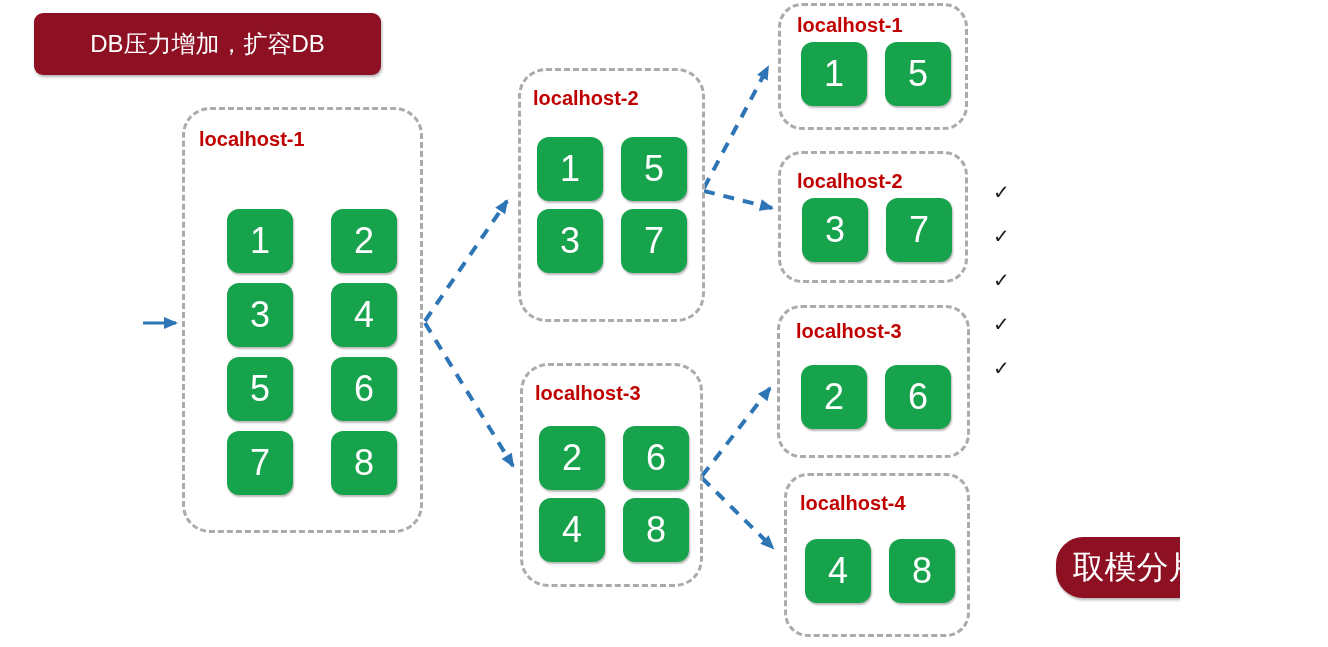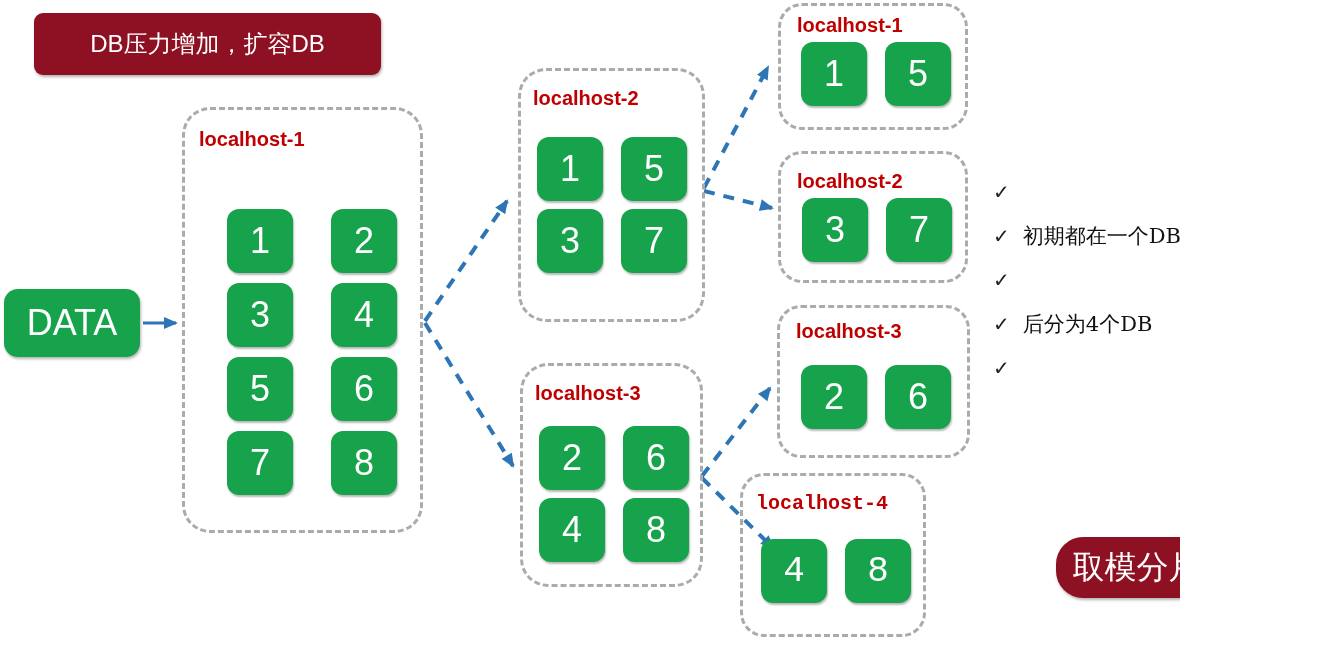--- a/index.html
+++ b/index.html
@@ -69,21 +69,20 @@
     <line class="arrow dashed" x1="702" y1="478" x2="773" y2="548" marker-end="url(#ahead)"></line>
   </svg>
 
   <div class="banner top">
     <span>DB压力增加，扩容DB</span>
   </div>
   <div class="banner bottom">
     <span>取模分片</span>
   </div>
 
-  <div class="data-box">DATA</div>
 
   <div class="host" style="left:182px;top:107px;width:241px;height:426px;">
     <div class="host-label" style="left:14px;top:18px;">localhost-1</div>
     <div class="grid" style="left:42px;top:99px;grid-template-columns:66px 66px;gap:10px 38px;">
       <div class="cell">1</div>
       <div class="cell">2</div>
       <div class="cell">3</div>
       <div class="cell">4</div>
       <div class="cell">5</div>
       <div class="cell">6</div>
@@ -129,41 +128,39 @@
   </div>
 
   <div class="host" style="left:777px;top:305px;width:193px;height:153px;border-radius:24px;">
     <div class="host-label" style="left:16px;top:12px;">localhost-3</div>
     <div class="row" style="left:21px;top:57px;">
       <div class="cell">2</div>
       <div class="cell">6</div>
     </div>
   </div>
 
-  <div class="host" style="left:740px;top:473px;width:186px;height:164px;border-radius:24px;font-family:Liberation Mono, monospace;">
+  <div class="host" style="left:784px;top:473px;width:186px;height:164px;border-radius:24px;">
     <div class="host-label" style="left:13px;top:16px;">localhost-4</div>
     <div class="row" style="left:18px;top:63px;">
       <div class="cell">4</div>
       <div class="cell">8</div>
     </div>
   </div>
 
   <div class="checklist">
     <div class="check-item">
       <span class="check-icon">✓</span>
     </div>
     <div class="check-item">
       <span class="check-icon">✓</span>
-      <span>初期都在一个DB</span>
     </div>
     <div class="check-item">
       <span class="check-icon">✓</span>
     </div>
     <div class="check-item">
       <span class="check-icon">✓</span>
-      <span>后分为4个DB</span>
     </div>
     <div class="check-item">
       <span class="check-icon">✓</span>
     </div>
   </div>
 
 </div>
 
 </body></html>

